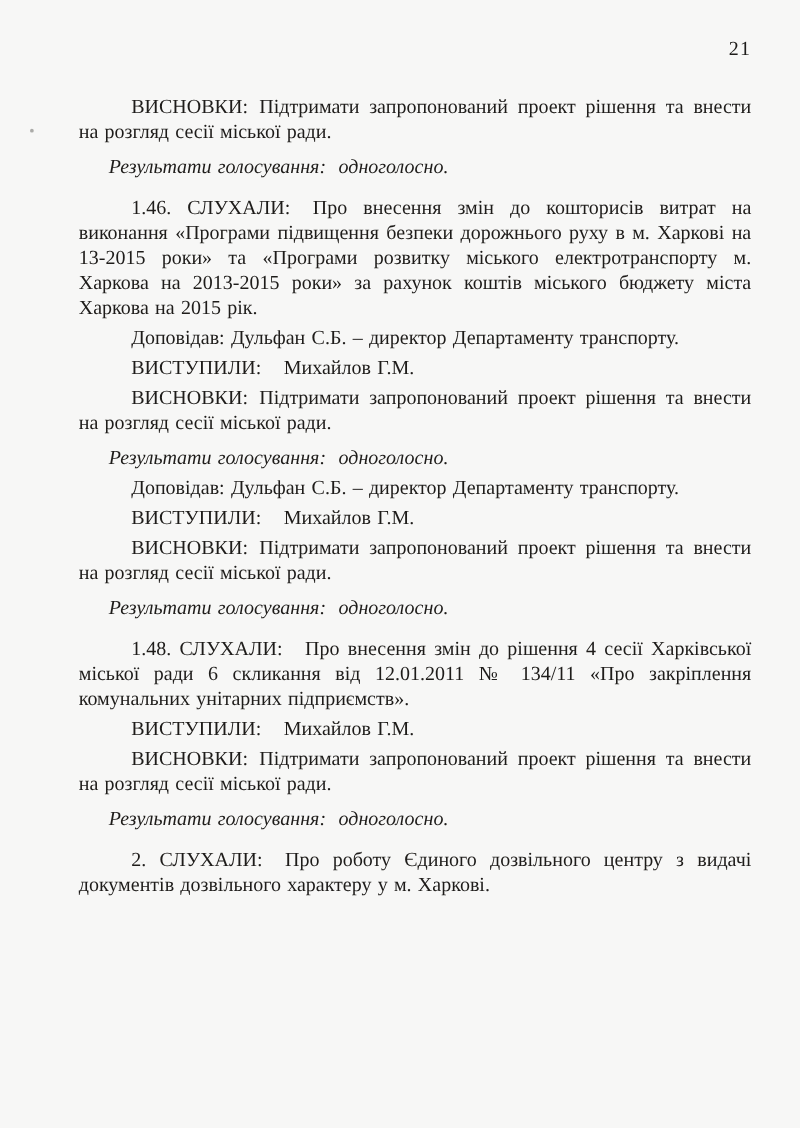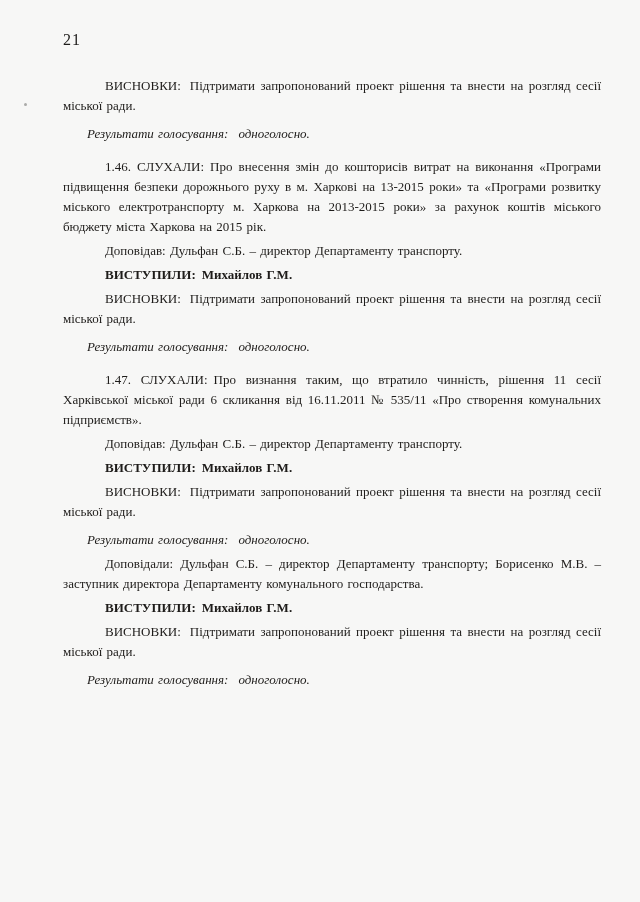--- a/index.html
+++ b/index.html
@@ -18,41 +18,41 @@
   .page {
     position: absolute;
     top: 0;
     left: 0;
     width: 640px;
     height: 902px;
     padding: 30px 39px 0 63px;
     box-sizing: border-box;
   }
   .page-number {
-    text-align: left;
+    text-align: right;
     font-size: 16px;
     line-height: 20px;
     margin-bottom: 26px;
     letter-spacing: 1px;
   }
   .para {
-    font-size: 13px;
+    font-size: 16px;
     line-height: 20px;
     text-align: justify;
     margin: 0;
     word-spacing: 1px;
   }
-  .para .label { margin-right: 6px; }
+  .para .label { margin-right: 18px; }
   
   .kind-conclusion, .kind-item, .kind-spoke, .kind-speaker {
     text-indent: 42px;
   }
   .kind-conclusion { margin-top: 4px; }
   .kind-conclusion .label { margin-right: 9px; }
-  .kind-spoke { margin-top: 4px; font-weight: bold; }
+  .kind-spoke { margin-top: 4px; }
   .kind-speaker {
     margin-top: 4px;
   }
   .kind-vote {
     margin-top: 8px;
     font-style: italic;
     text-indent: 0;
   }
   .kind-vote .label { margin-right: 10px; margin-left: 24px; }
   .kind-item { margin-top: 13px; }
@@ -74,24 +74,24 @@
 <div class="page">
   <div class="page-number">21</div>
   <div id="doc">
       <p class="para kind-conclusion"><span class="label">ВИСНОВКИ:</span><span class="text">Підтримати запропонований проект рішення та внести на розгляд сесії міської ради.</span></p>
       <p class="para kind-vote"><span class="label">Результати голосування:</span><span class="text">одноголосно.</span></p>
       <p class="para kind-item"><span class="label">1.46. СЛУХАЛИ:</span><span class="text">Про внесення змін до кошторисів витрат на виконання «Програми підвищення безпеки дорожнього руху в м. Харкові на 13-2015 роки» та «Програми розвитку міського електротранспорту м. Харкова на 2013-2015 роки» за рахунок коштів міського бюджету міста Харкова на 2015 рік.</span></p>
       <p class="para kind-speaker"><span class="text">Доповідав: Дульфан С.Б. – директор Департаменту транспорту.</span></p>
       <p class="para kind-spoke"><span class="label">ВИСТУПИЛИ:</span><span class="text">Михайлов Г.М.</span></p>
       <p class="para kind-conclusion"><span class="label">ВИСНОВКИ:</span><span class="text">Підтримати запропонований проект рішення та внести на розгляд сесії міської ради.</span></p>
       <p class="para kind-vote"><span class="label">Результати голосування:</span><span class="text">одноголосно.</span></p>
-      <p class="para kind-item"><span class="label">1.47. СЛУХАЛИ:</span><span class="text">Про визнання таким, що втратило чинність, рішення 11 сесії Харківської міської ради 6 скликання від 16.11.2011 № 535/11 «Про створення комунальних підприємств».</span></p>
       <p class="para kind-speaker"><span class="text">Доповідав: Дульфан С.Б. – директор Департаменту транспорту.</span></p>
       <p class="para kind-spoke"><span class="label">ВИСТУПИЛИ:</span><span class="text">Михайлов Г.М.</span></p>
       <p class="para kind-conclusion"><span class="label">ВИСНОВКИ:</span><span class="text">Підтримати запропонований проект рішення та внести на розгляд сесії міської ради.</span></p>
       <p class="para kind-vote"><span class="label">Результати голосування:</span><span class="text">одноголосно.</span></p>
-      <p class="para kind-speaker"><span class="text">Доповідали: Дульфан С.Б. – директор Департаменту транспорту; Борисенко М.В. – заступник директора Департаменту комунального господарства.</span></p>
+      <p class="para kind-item"><span class="label">1.48. СЛУХАЛИ:</span><span class="text">Про внесення змін до рішення 4 сесії Харківської міської ради 6 скликання від 12.01.2011 № 134/11 «Про закріплення комунальних унітарних підприємств».</span></p>
       <p class="para kind-spoke"><span class="label">ВИСТУПИЛИ:</span><span class="text">Михайлов Г.М.</span></p>
       <p class="para kind-conclusion"><span class="label">ВИСНОВКИ:</span><span class="text">Підтримати запропонований проект рішення та внести на розгляд сесії міської ради.</span></p>
       <p class="para kind-vote"><span class="label">Результати голосування:</span><span class="text">одноголосно.</span></p>
+      <p class="para kind-item"><span class="label">2. СЛУХАЛИ:</span><span class="text">Про роботу Єдиного дозвільного центру з видачі документів дозвільного характеру у м. Харкові.</span></p>
     </div>
   <div class="scan-speck"></div>
 </div>
 
 </body></html>

